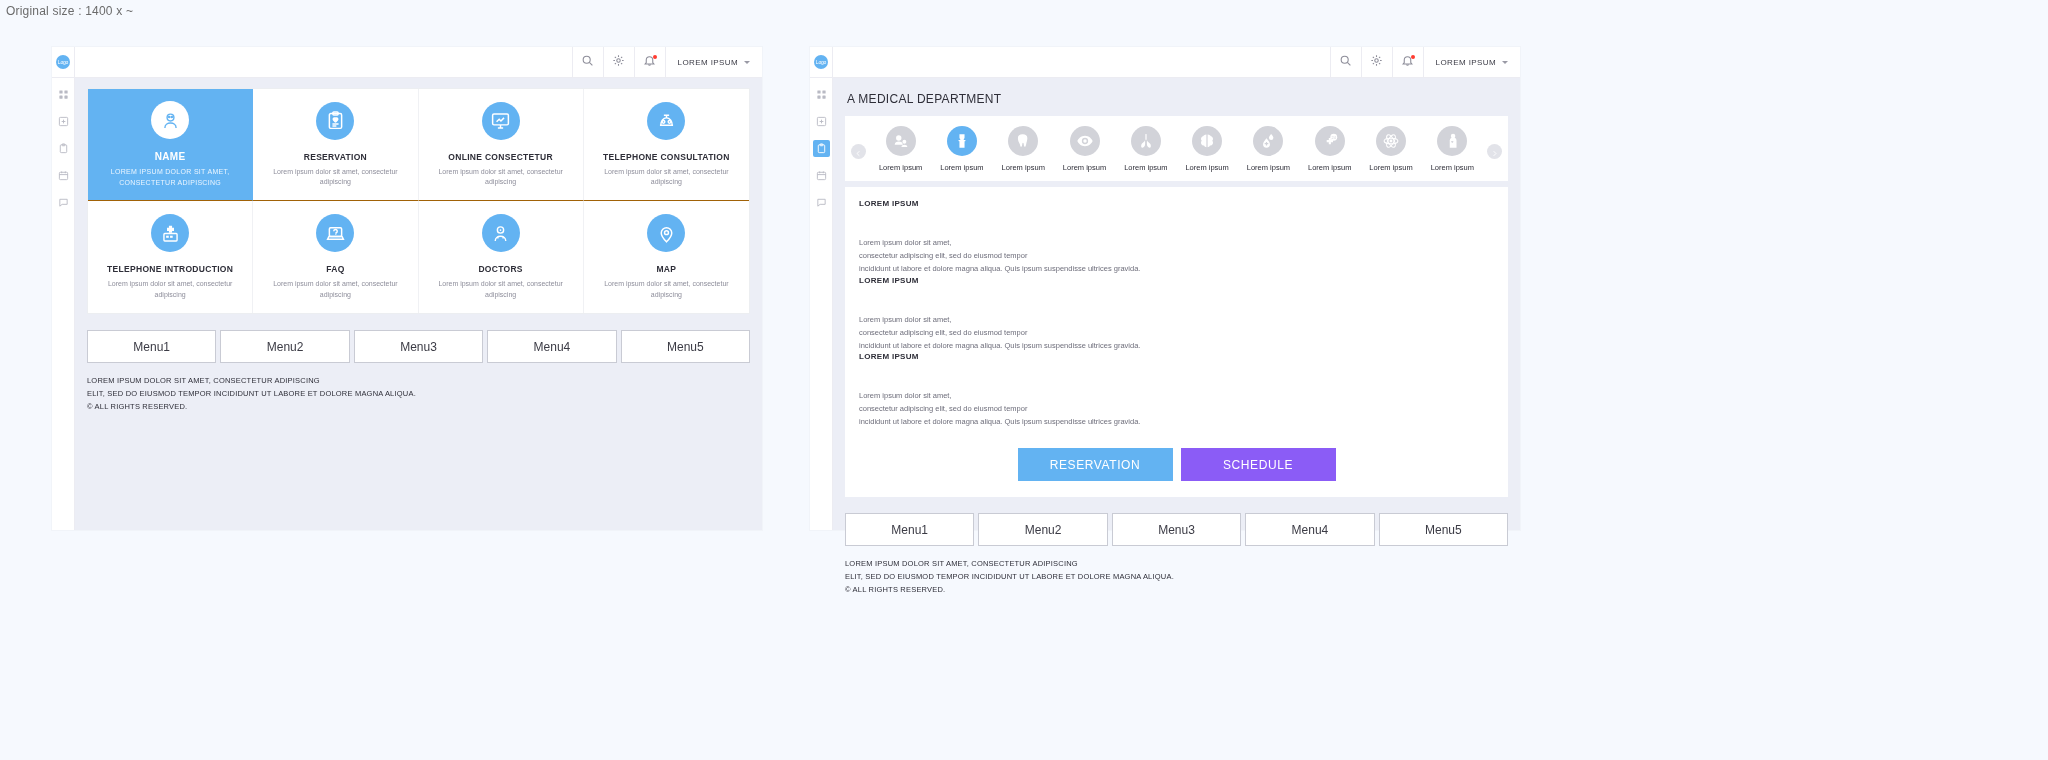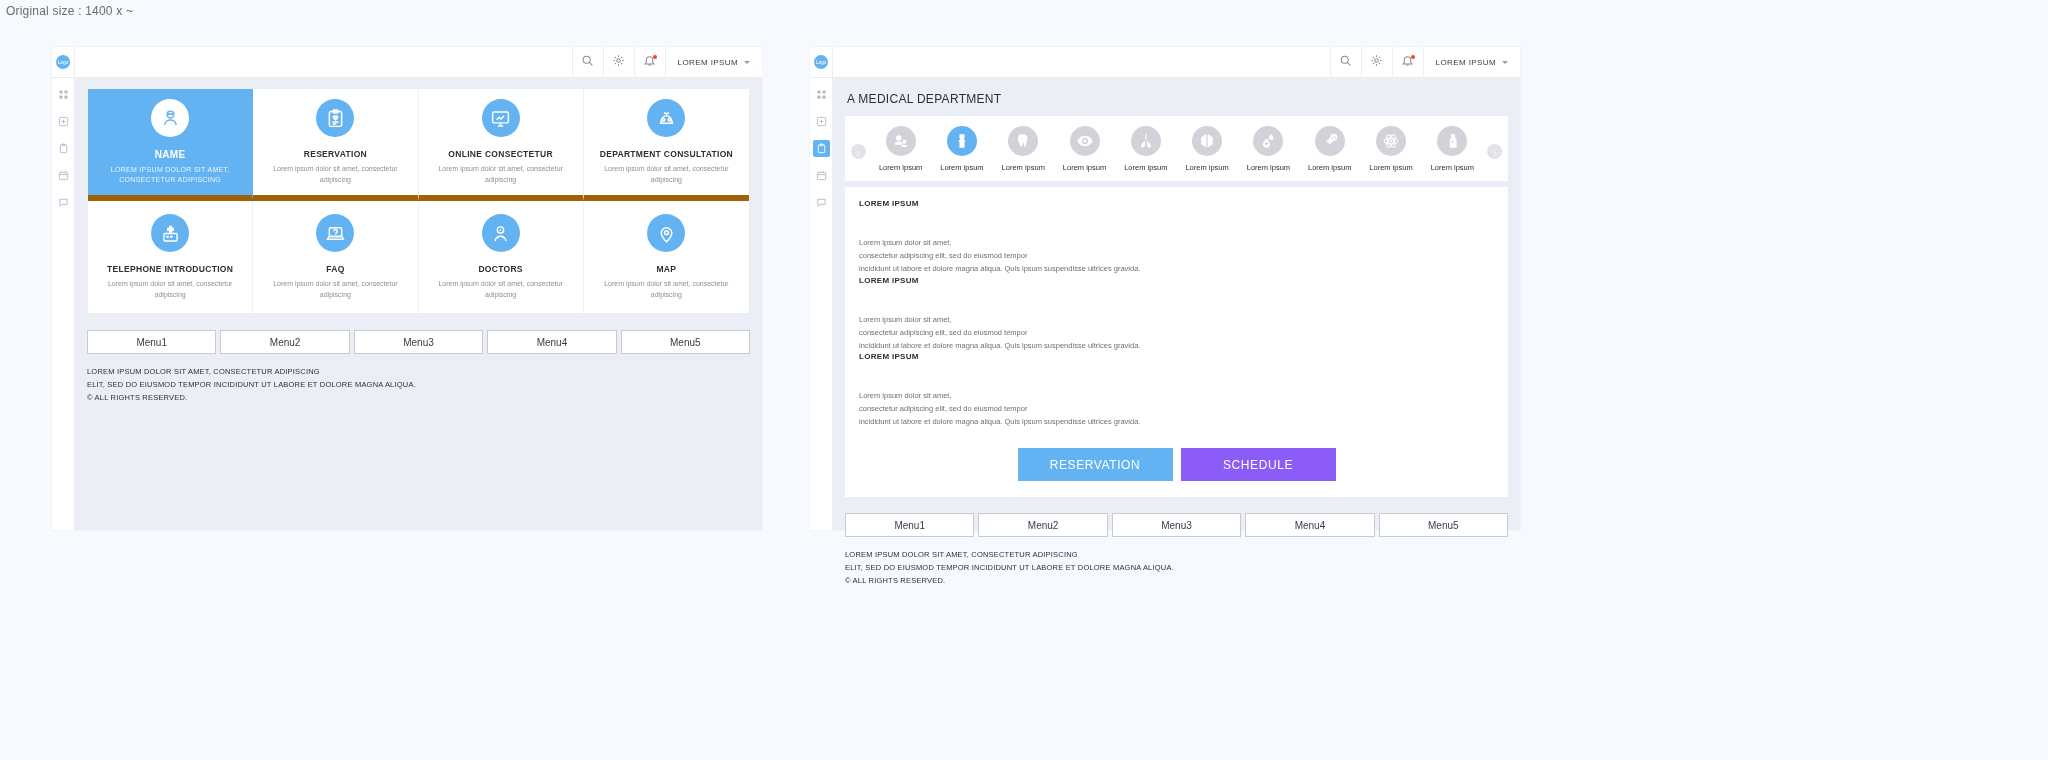--- a/index.html
+++ b/index.html
@@ -82,21 +82,21 @@
   .card-grid-wrap { padding: 10px 12px 0 12px; }
   .card-grid {
     background:#fff; display:grid;
     grid-template-columns: repeat(4, 1fr);
     grid-template-rows: 112px 112px;
     border:1px solid #eceef1;
   }
   .card {
     display:flex; flex-direction:column; align-items:center;
     justify-content:center; border-right:1px solid #f0f1f4;
-    border-bottom:6px solid #a16207; padding: 6px;
+    border-bottom:1px solid #a16207; padding: 6px;
   }
   .card:nth-child(4n){ border-right:none; }
   .card:nth-child(n+5){ border-bottom:none; }
   .card.featured { background:#63b3f2; border-right-color:#63b3f2; }
   .card-ico {
     width: 38px; height:38px; border-radius:50%; background:#63b3f2;
     display:flex; align-items:center; justify-content:center; margin-bottom: 12px;
   }
   .card.featured .card-ico { background:#fff; }
   .card-ico svg { width: 21px; height: 21px; }
@@ -106,22 +106,22 @@
   }
   .card-desc {
     font-size: 7px; color:#8e8e9b; text-align:center; line-height:1.5;
   }
   .card.featured .card-title { color:#fff; font-size:10px; }
   .card.featured .card-desc  { color:#eaf5ff; font-size:7px; letter-spacing:.3px; }
 
   
   .menubar { display:flex; gap:4px; padding: 16px 12px 0 12px; }
   .menu-btn {
-    flex: 1 1 0; height: 24px; background:#fff; border:1px solid #c9cbd4;
-    font-size: 10px; color:#3b3b45; display:flex;
+    flex: 1 1 0; height: 33px; background:#fff; border:1px solid #c9cbd4;
+    font-size: 12px; color:#3b3b45; display:flex;
     align-items:center; justify-content:center;
   }
   .footer { padding: 12px 12px 0 12px; }
   .footer p {
     font-size: 7.5px; color:#2e2e38; letter-spacing:.2px; line-height: 1.7;
   }
 
   
   .dept-title {
     font-size: 12px; color:#2e2e38; padding: 14px 14px 10px 14px; letter-spacing:.3px;
@@ -301,21 +301,21 @@
 
             <div class="card">
               <div class="card-ico">
                 <svg viewBox="0 0 24 24" fill="none" stroke="#fff" stroke-width="1.7">
                   <path d="M4.5 17.5h15M5.5 17.5c0-5 2.9-8.5 6.5-8.5s6.5 3.5 6.5 8.5"></path>
                   <circle cx="8.5" cy="13.5" r="1.6"></circle>
                     <circle cx="15.5" cy="13.5" r="1.6"></circle>
                   <path d="M12 9V6M9 6h6"></path>
                 </svg>
               </div>
-              <div class="card-title">DEPARTMENT CONSULTATION</div>
+              <div class="card-title">TELEPHONE CONSULTATION</div>
               <div class="card-desc">Lorem ipsum dolor sit amet, consectetur adipiscing</div>
             </div>
 
             <div class="card">
               <div class="card-ico">
                 <svg viewBox="0 0 24 24" fill="none" stroke="#fff" stroke-width="1.6">
                   <path d="M10.2 3.2h3.6v2.2H16v3.6h-2.2v2.2h-3.6V9H8V5.4h2.2z" fill="#fff" stroke="none"></path>
                   <rect x="4.5" y="12" width="15" height="8.5" rx="1"></rect>
                   <rect x="7" y="14.5" width="3" height="2.4" fill="#fff" stroke="none"></rect>
                   <rect x="11.5" y="14.5" width="3" height="2.4" fill="#fff" stroke="none"></rect>

